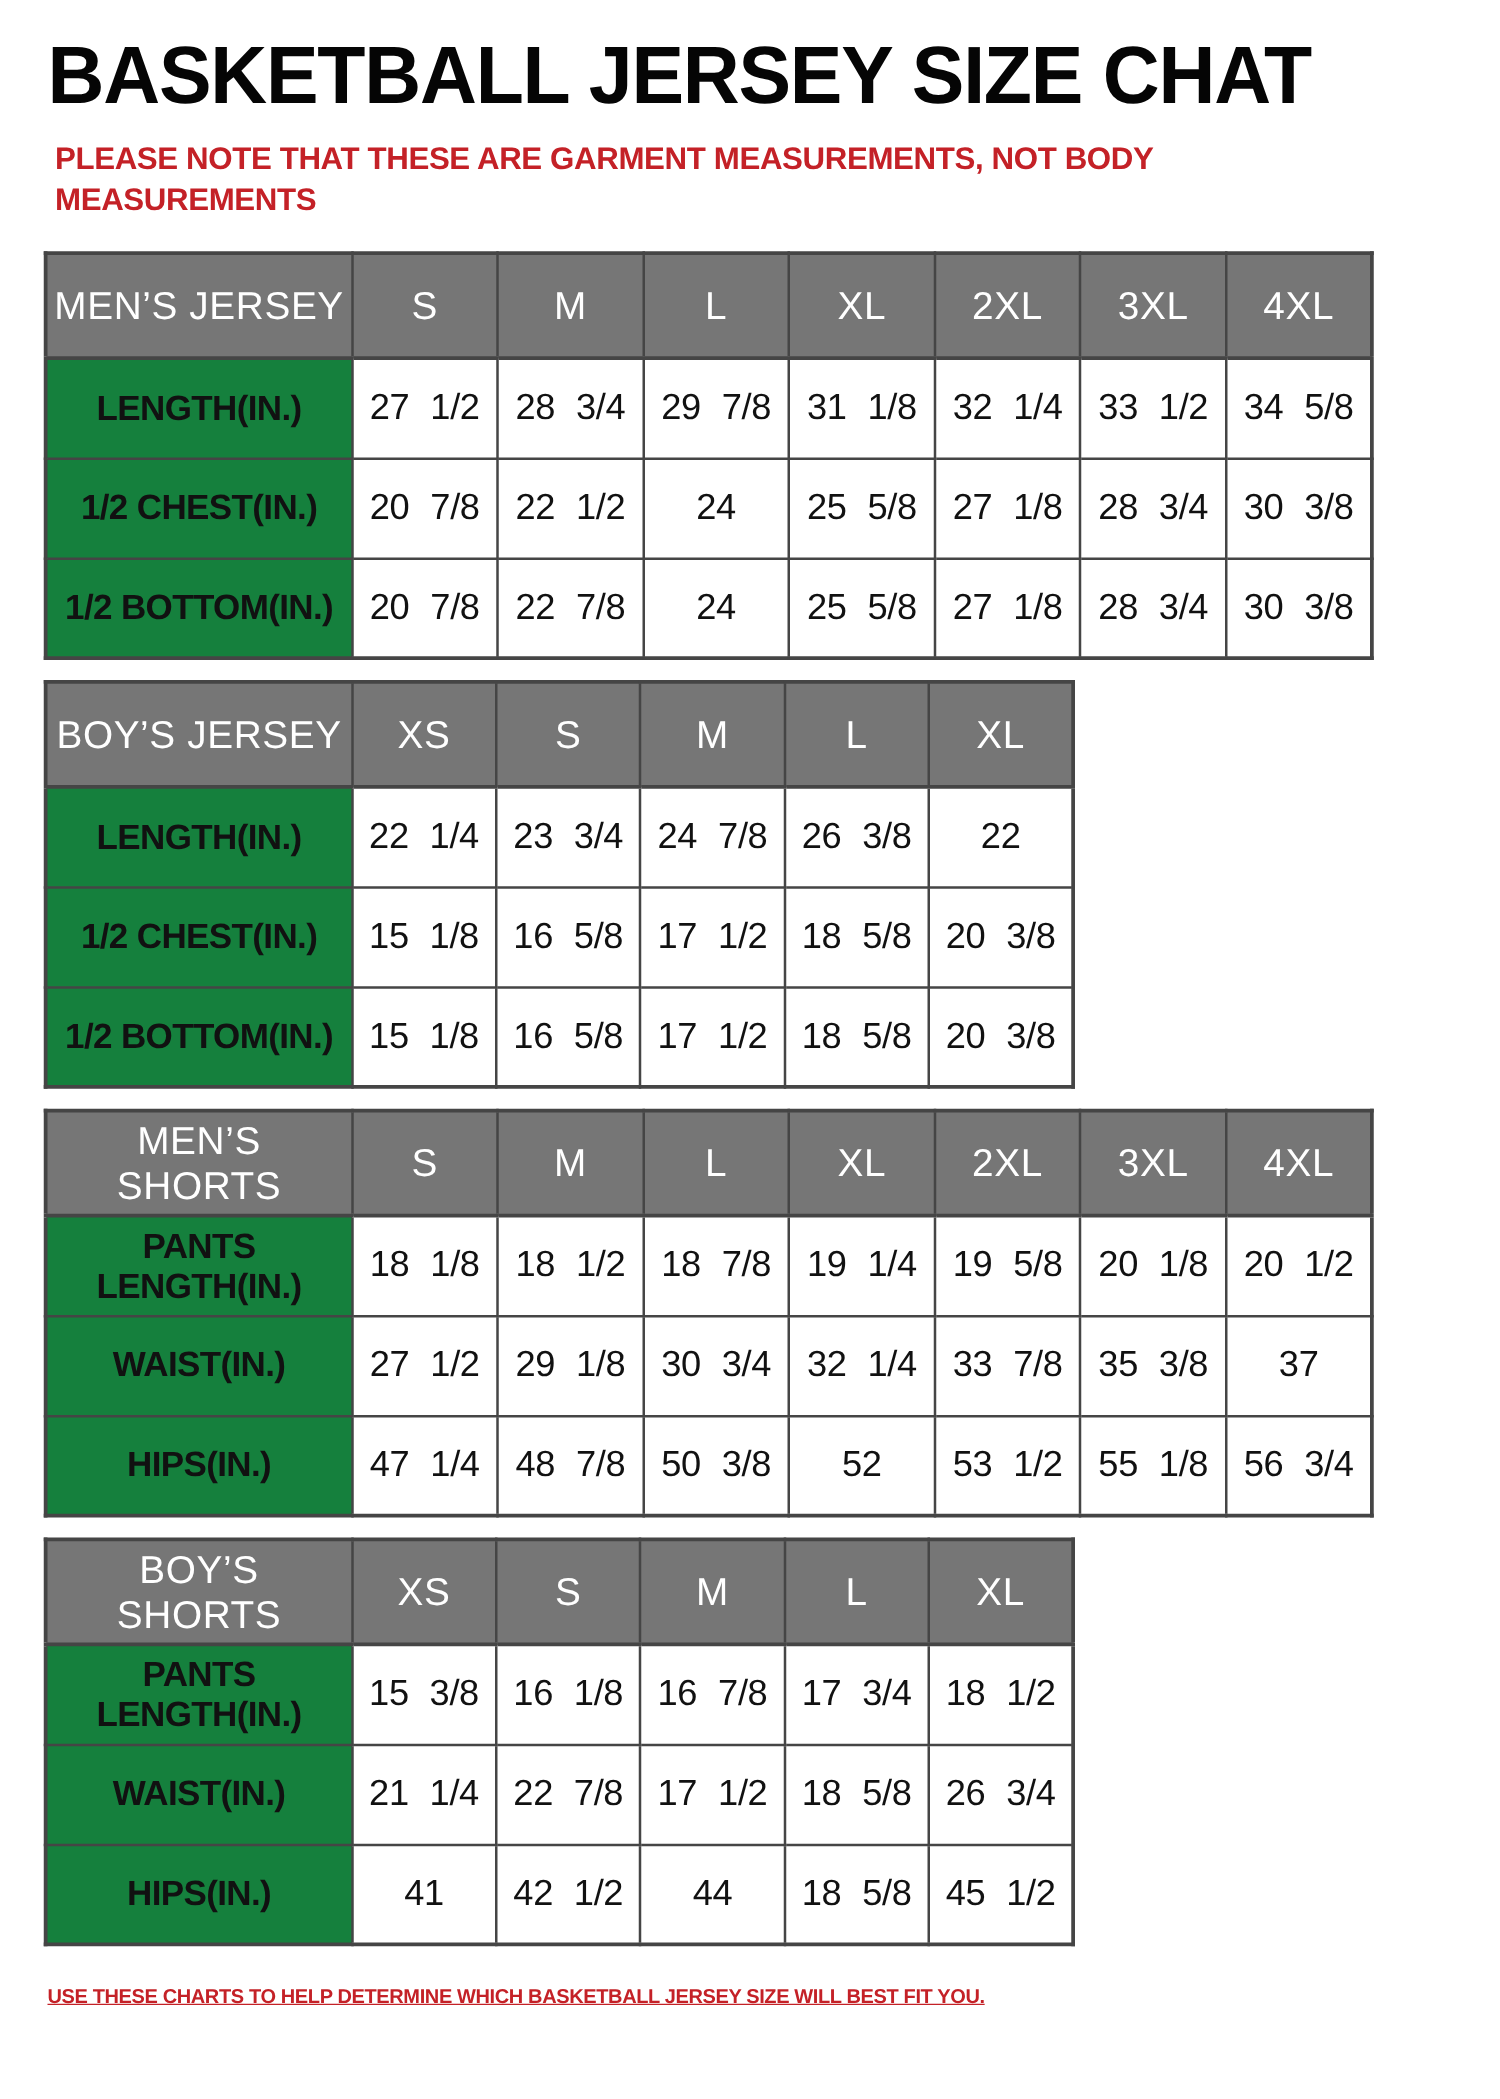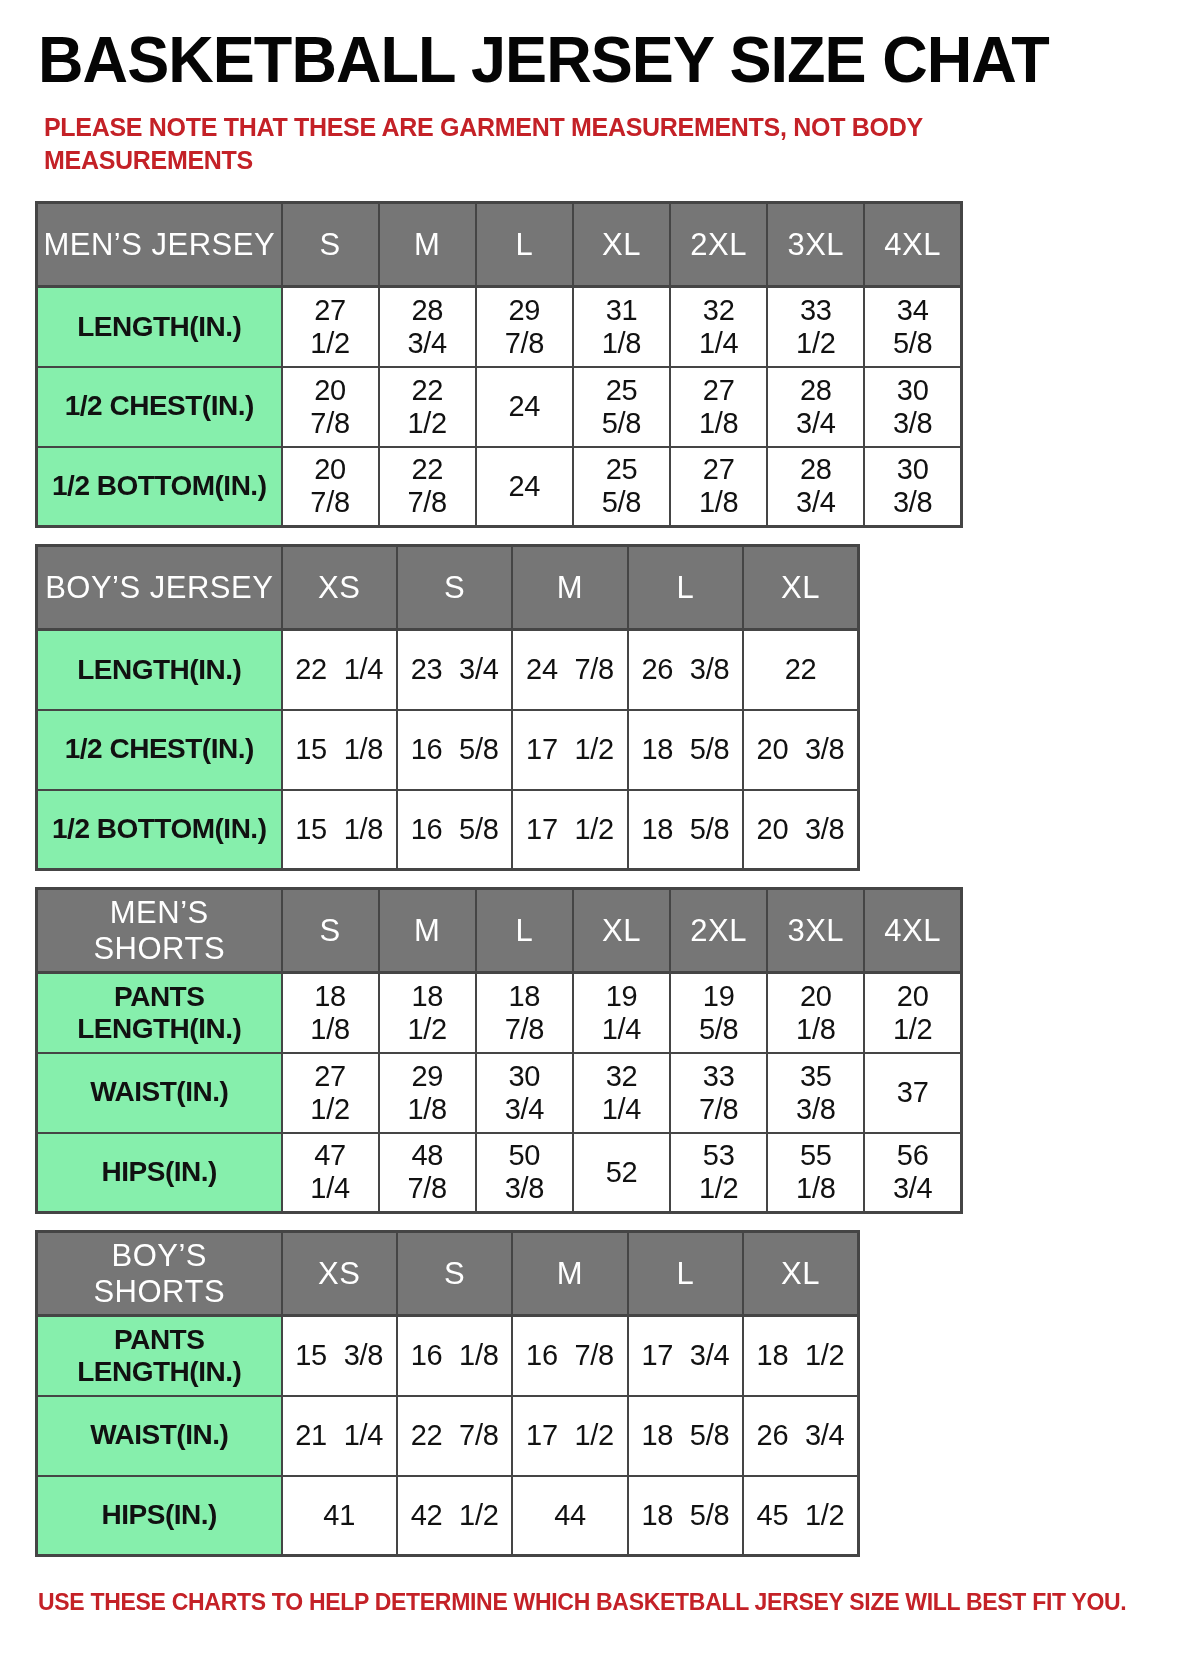--- a/index.html
+++ b/index.html
@@ -39,52 +39,53 @@
   .note-top{
     font-size:25px;
     line-height:1.32;
     max-width:900px;
     margin-top:14px;
     margin-bottom:24px;
     letter-spacing:-0.3px;
     margin-left:44px;
   }
   .note-bottom{
-    font-size:23px;
+    font-size:16px;
     margin-top:32px;
     letter-spacing:-0.3px;
     white-space:nowrap;
+    text-decoration:underline;
   }
   .size-table{
     border-collapse:collapse;
     table-layout:fixed;
     margin:0 0 16px 35px;
     border:3px solid var(--table-border);
   }
-  .size-table.wide{width:928px;}
+  .size-table.wide{width:1064px;}
   .size-table.narrow{width:825px;border-radius:20px;}
   col.label-col{width:245px;}
   .size-table th,.size-table td{
     border:2px solid var(--table-border);
     padding:0 4px;
     text-align:center;
     vertical-align:middle;
   }
   .size-table thead tr{height:84px;}
   .size-table thead th{
     background:var(--header-bg);
     color:var(--header-text);
     font-weight:normal;
     font-size:31px;
     letter-spacing:0.5px;
     border-bottom:3px solid var(--table-border);
   }
   .size-table tbody tr{height:80px;}
   .size-table tbody th{
-    background:#86efac;
+    background:#15803d;
     color:var(--cell-text);
     font-weight:bold;
     font-size:28px;
     letter-spacing:-0.5px;
     line-height:1.15;
   }
   .size-table tbody td{
     background:#ffffff;
     font-size:29px;
     word-spacing:9px;

